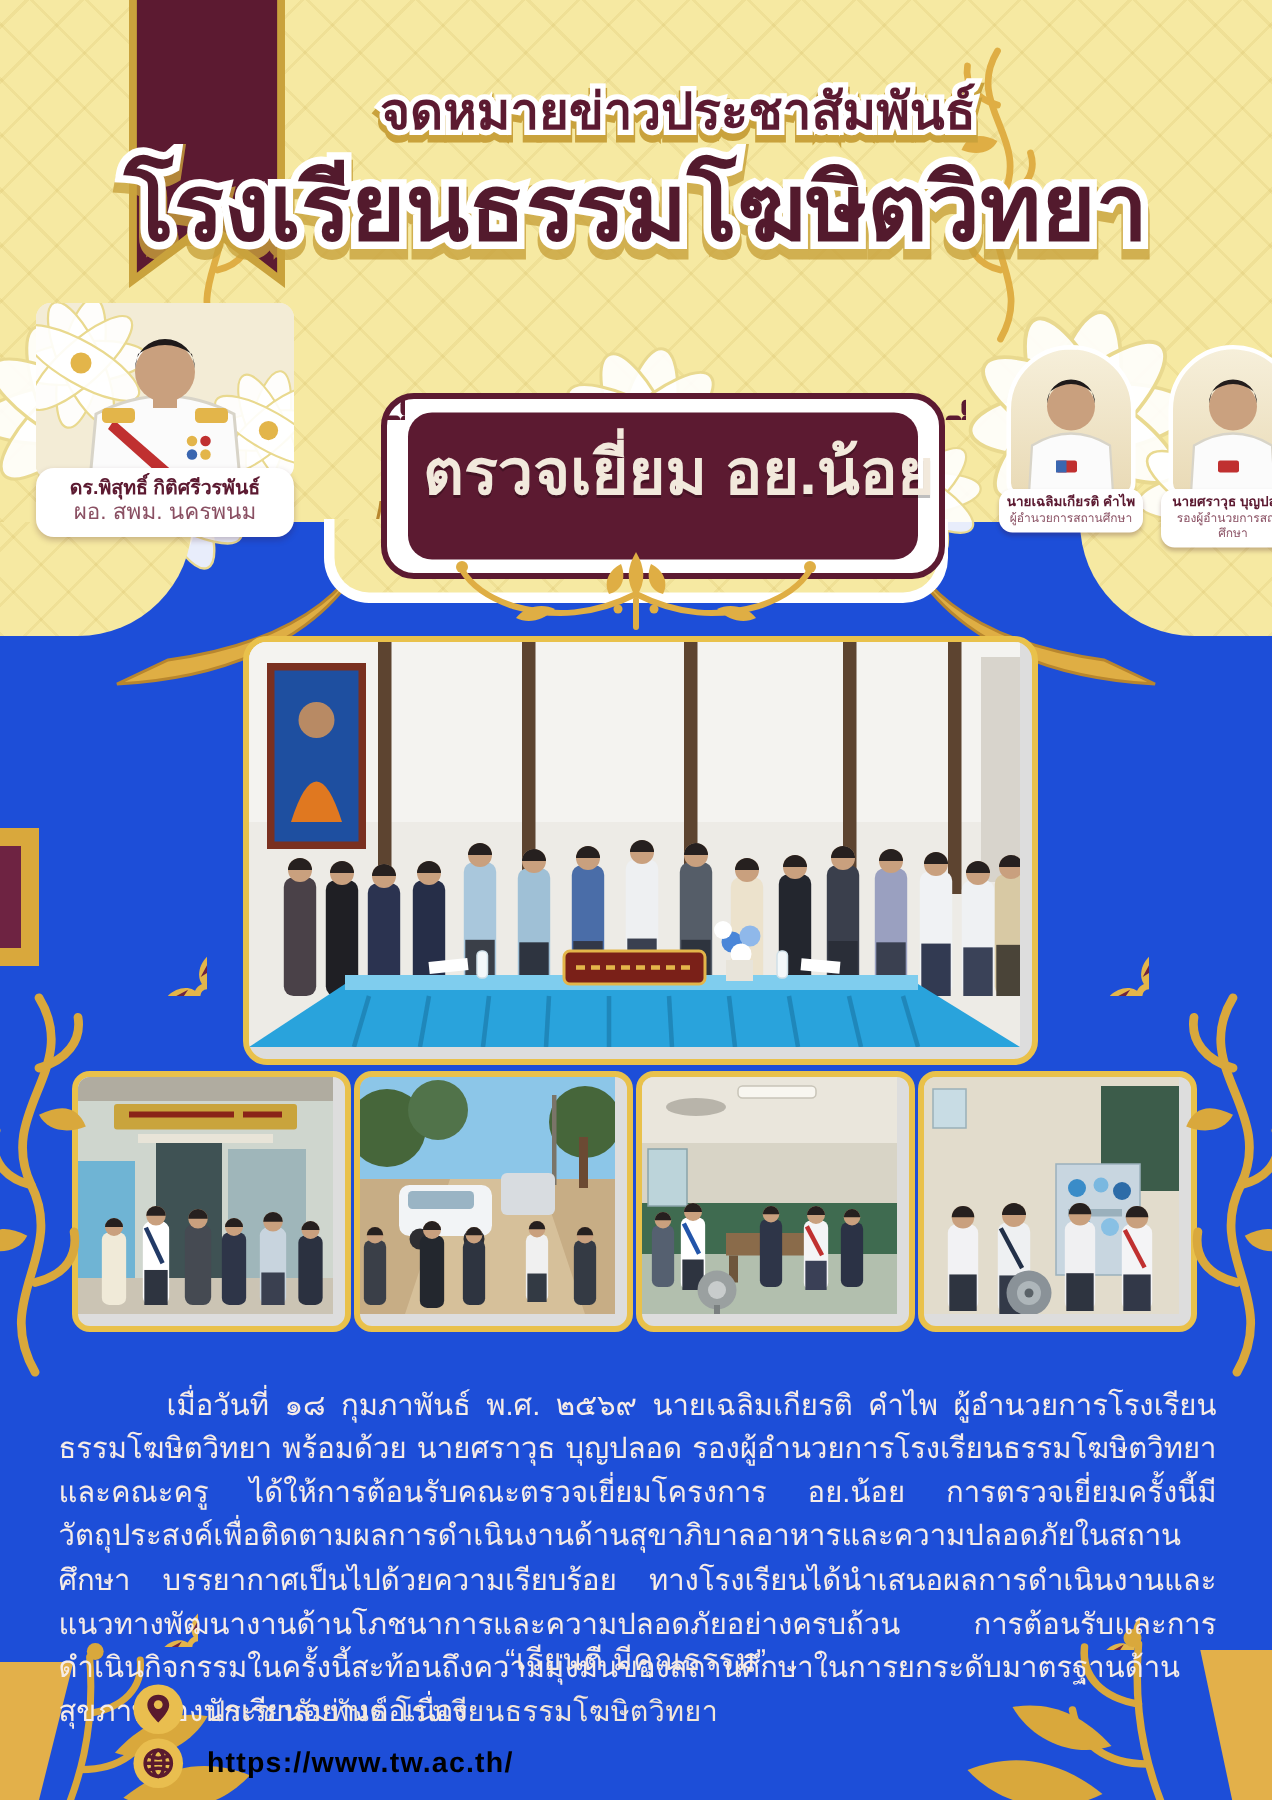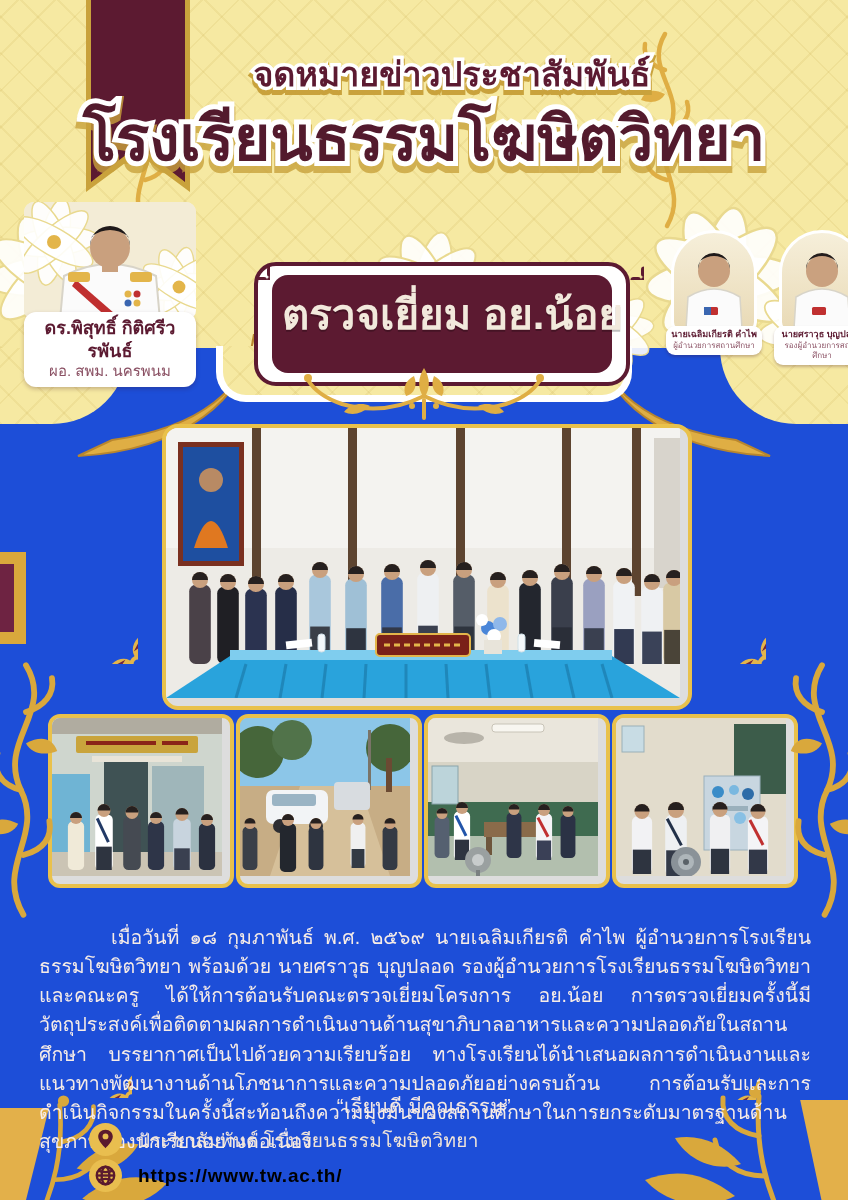--- a/index.html
+++ b/index.html
@@ -34,21 +34,21 @@
       text-shadow:0 2px 0 rgba(0,0,0,.25);}
   .banner-corner{position:absolute;top:-16px;width:30px;height:30px;color:#5C1A31;}
   .banner-corner.l{left:-18px;} .banner-corner.r{right:-18px;}
 
   
   .director-card{position:absolute;left:24px;top:202px;width:172px;text-align:center;}
   .director-photo{width:172px;height:118px;border-radius:10px;overflow:hidden;
       background:linear-gradient(#f7f2df,#ecdfbc);}
   .caption-box{margin-top:-8px;background:#fff;border-radius:12px;padding:5px 6px 6px;
       box-shadow:0 2px 4px rgba(60,10,30,.25);position:relative;}
-  .caption-name{color:#5C1A31;font-weight:bold;font-size:18px;line-height:1.25;}
+  .caption-name{color:#5C1A31;font-weight:bold;font-size:13px;line-height:1.25;}
   .caption-title{color:#8a5063;font-size:15px;line-height:1.25;}
   .right-ports{position:absolute;left:666px;top:230px;width:204px;display:flex;gap:12px;}
   .port{width:96px;text-align:center;}
   .port-photo{width:86px;height:102px;margin:0 auto;border-radius:43px 43px 10px 10px;
       border:3px solid #fff;box-sizing:border-box;overflow:hidden;
       background:linear-gradient(#f6efda,#e9dab6);}
   .port-cap{margin-top:-6px;background:#fff;border-radius:9px;padding:3px 3px 4px;
       box-shadow:0 2px 3px rgba(60,10,30,.25);position:relative;}
   .port-name{color:#5C1A31;font-weight:bold;font-size:9px;line-height:1.3;}
   .port-title{color:#8a5063;font-size:8px;line-height:1.3;}

